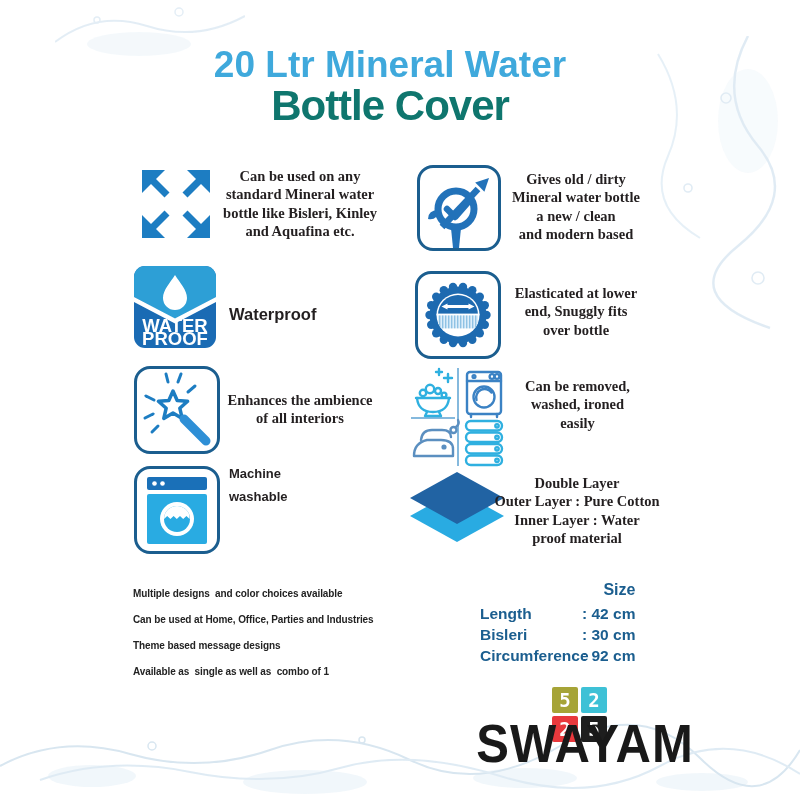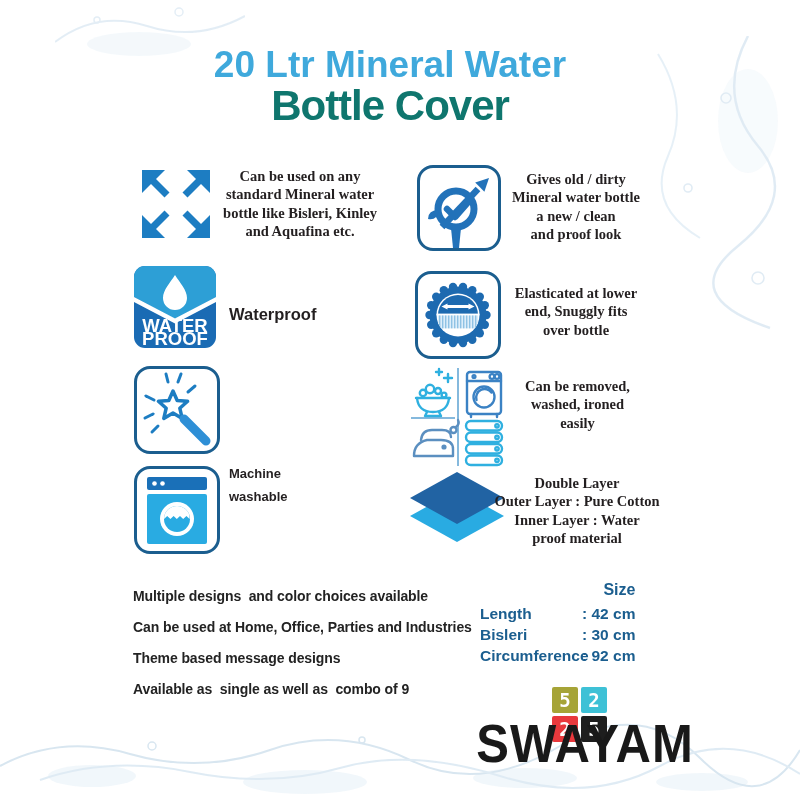--- a/index.html
+++ b/index.html
@@ -12,21 +12,21 @@
   .title-wrap{left:0;top:44px;width:780px;text-align:center;}
   .title-line1{display:block;font-size:37px;font-weight:600;color:#3fa9dc;letter-spacing:0;}
   .title-line2{display:block;font-size:42px;font-weight:600;color:#0f766e;margin-top:-4px;letter-spacing:-1px;}
   
   .feat-text{font-size:14.5px;font-weight:600;line-height:1.26;color:#231f20;white-space:pre-line;}
   .center{text-align:center;font-family:Liberation Serif, serif;}
   
   .icon-box{border:3px solid #1b5e8f;border-radius:16px;background:#fff;box-sizing:border-box;}
   
   .bullets{left:133px;top:588px;display:flex;flex-direction:column;gap:15px;}
-  .bullet{font-size:14px;font-weight:600;color:#232323;white-space:pre-wrap;letter-spacing:-0.1px;}
+  .bullet{font-size:10px;font-weight:600;color:#232323;white-space:pre-wrap;letter-spacing:-0.1px;}
   
   .size-panel{left:480px;top:581px;color:#1b5e8f;}
   .size-heading{font-size:16px;font-weight:700;margin-bottom:4px;text-align:right;}
   .size-row{font-size:15.5px;font-weight:600;line-height:21px;}
   .size-label{display:inline-block;width:102px;}
   
   .brand-mark{left:552px;top:687px;width:56px;display:grid;grid-template-columns:26px 26px;grid-auto-rows:26px;gap:3px;}
   .mark-sq{border-radius:2px;display:flex;align-items:center;justify-content:center;
            font-family:"DejaVu Sans Mono",monospace;font-weight:bold;font-size:19px;color:#fff;line-height:1;}
   .sq-olive{background:#a6a437;}
@@ -117,20 +117,22 @@
         <line x1="31" y1="13" x2="29" y2="5"></line>
         <line x1="51" y1="23" x2="58" y2="17"></line>
         <line x1="17" y1="31" x2="9" y2="27"></line>
         <line x1="16" y1="45" x2="8" y2="49"></line>
         <line x1="21" y1="57" x2="15" y2="63"></line>
       </g>
       <polygon points="36,22 40.2,31.5 50.6,32.3 42.8,39.2 45.2,49.4 36,43.9 26.8,49.4 29.2,39.2 21.4,32.3 31.8,31.5" fill="#ffffff" stroke="#1d7dc2" stroke-width="3.5" stroke-linejoin="round"></polygon>
       <line x1="47" y1="50" x2="69" y2="72" stroke="#2e8fd6" stroke-width="9" stroke-linecap="round"></line>
     </svg>
   </div>
+  <div class="abs feat-text center" style="left:220px;top:391px;width:160px">Enhances the ambience
+of all interiors</div>
 
   <div class="abs icon-box" style="left:134px;top:466px;width:86px;height:88px">
     <svg width="80" height="82" viewBox="0 0 80 82" style="display:block">
       <defs>
           <clipPath id="doorClip">
             <circle cx="40" cy="50" r="13"></circle>
           </clipPath>
         </defs>
       <rect x="10" y="8" width="60" height="13" rx="2" fill="#1a70b8"></rect>
       <circle cx="17.5" cy="14.5" r="2.3" fill="#ffffff"></circle>
@@ -150,21 +152,21 @@
       <path d="M31,60 h10 l-2,20 h-6 z" fill="#2272b9"></path>
       <path d="M27,41 l8,8 l14,-16" stroke="#2272b9" stroke-width="6.5" fill="none" stroke-linecap="round" stroke-linejoin="round"></path>
       <line x1="22" y1="59" x2="58" y2="21" stroke="#2272b9" stroke-width="6.5"></line>
       <polygon points="69,10 64.4,23.8 55.2,14.6" fill="#2272b9"></polygon>
       <path d="M8,51 q9,2 11,-9 q-11,0 -11,9 z" fill="#2272b9"></path>
     </svg>
   </div>
   <div class="abs feat-text center" style="left:498px;top:170px;width:156px">Gives old / dirty
 Mineral water bottle
 a new / clean
-and proof look</div>
+and modern based</div>
 
   <div class="abs icon-box" style="left:415px;top:271px;width:86px;height:88px">
     <svg width="80" height="82" viewBox="0 0 80 82" style="display:block">
       <defs>
         <clipPath id="elClip">
             <circle cx="40" cy="41" r="21.5"></circle>
           </clipPath>
         <pattern id="elStripes" width="3" height="14" patternUnits="userSpaceOnUse">
           <rect width="3" height="14" fill="#ddeefa"></rect>
             <rect width="1.4" height="14" fill="#8fc2e4"></rect>
@@ -263,21 +265,21 @@
   </svg>
   <div class="abs feat-text center" style="left:492px;top:474px;width:170px">Double Layer
 Outer Layer :  Pure Cotton
 Inner Layer  :  Water
 proof material</div>
 
   <div class="abs bullets">
     <div class="bullet">Multiple designs  and color choices available</div>
     <div class="bullet">Can be used at Home, Office, Parties and Industries</div>
     <div class="bullet">Theme based message designs</div>
-    <div class="bullet">Available as  single as well as  combo of 9</div>
+    <div class="bullet">Available as  single as well as  combo of 1</div>
   </div>
 
   <div class="abs size-panel">
     <div class="size-heading">Size</div>
     <div class="size-row">
       <span class="size-label">Length</span><span>:  42 cm</span>
     </div>
     <div class="size-row">
       <span class="size-label">Bisleri</span><span>:  30 cm</span>
     </div>

